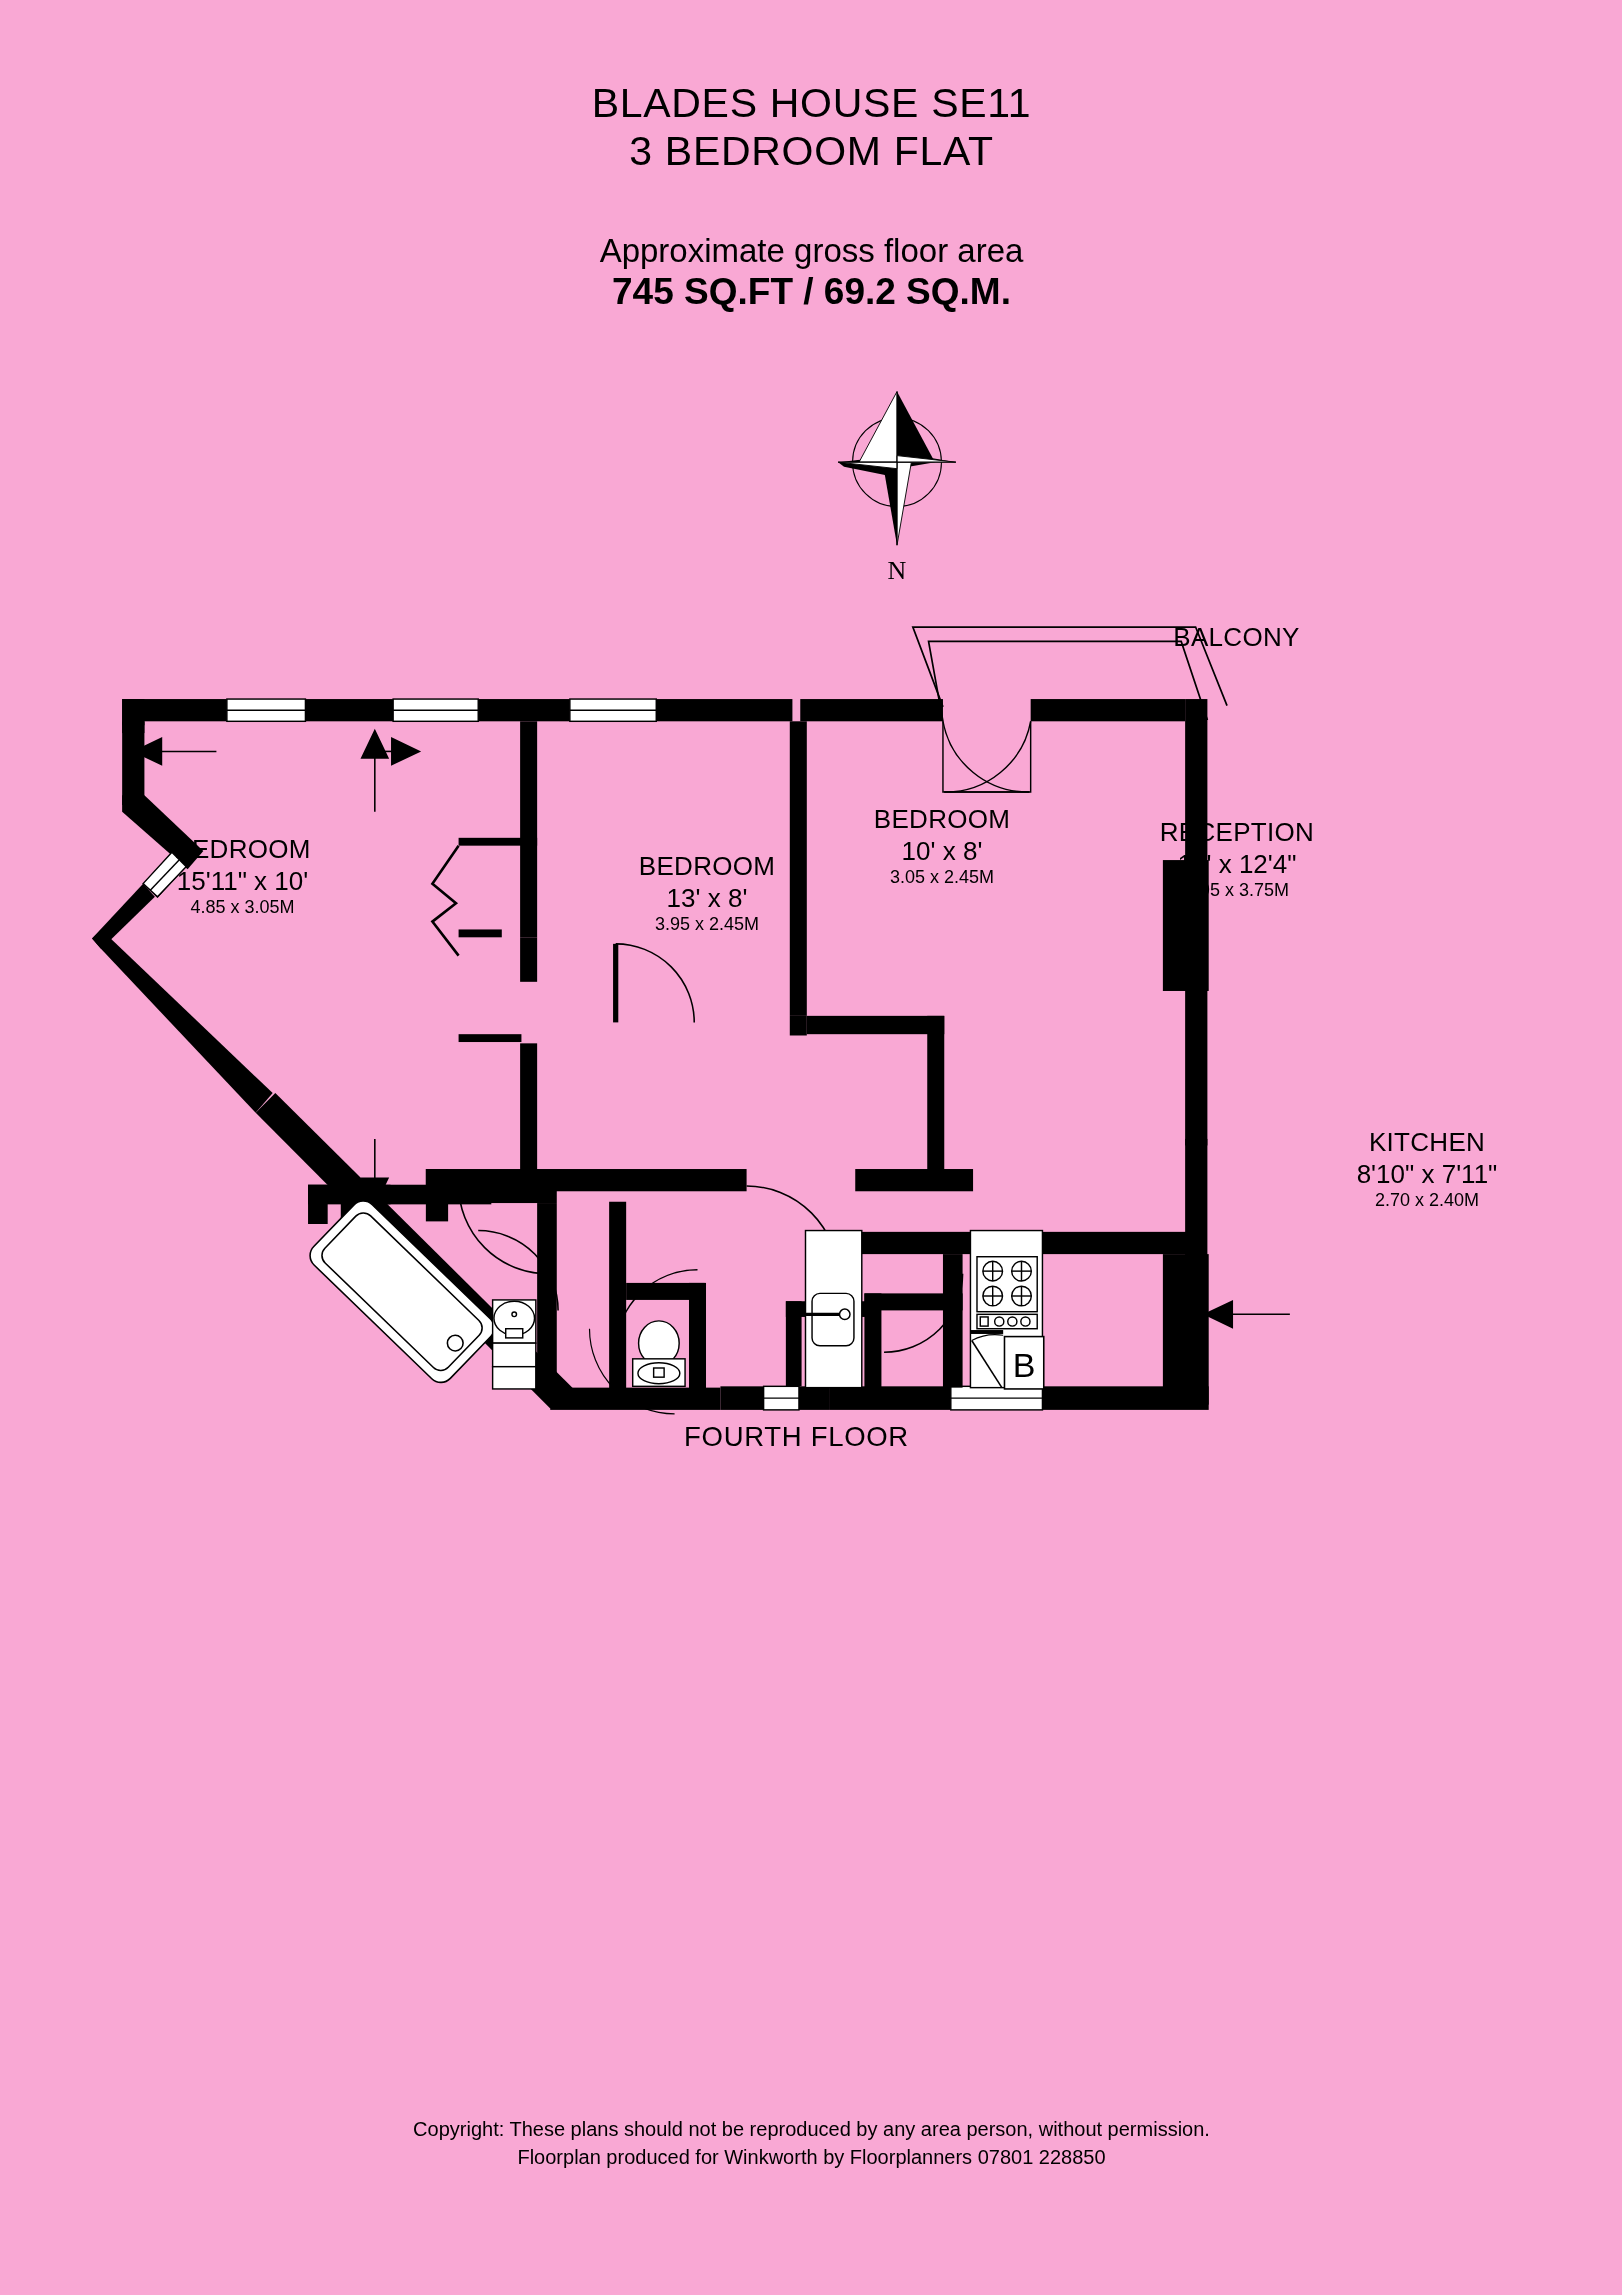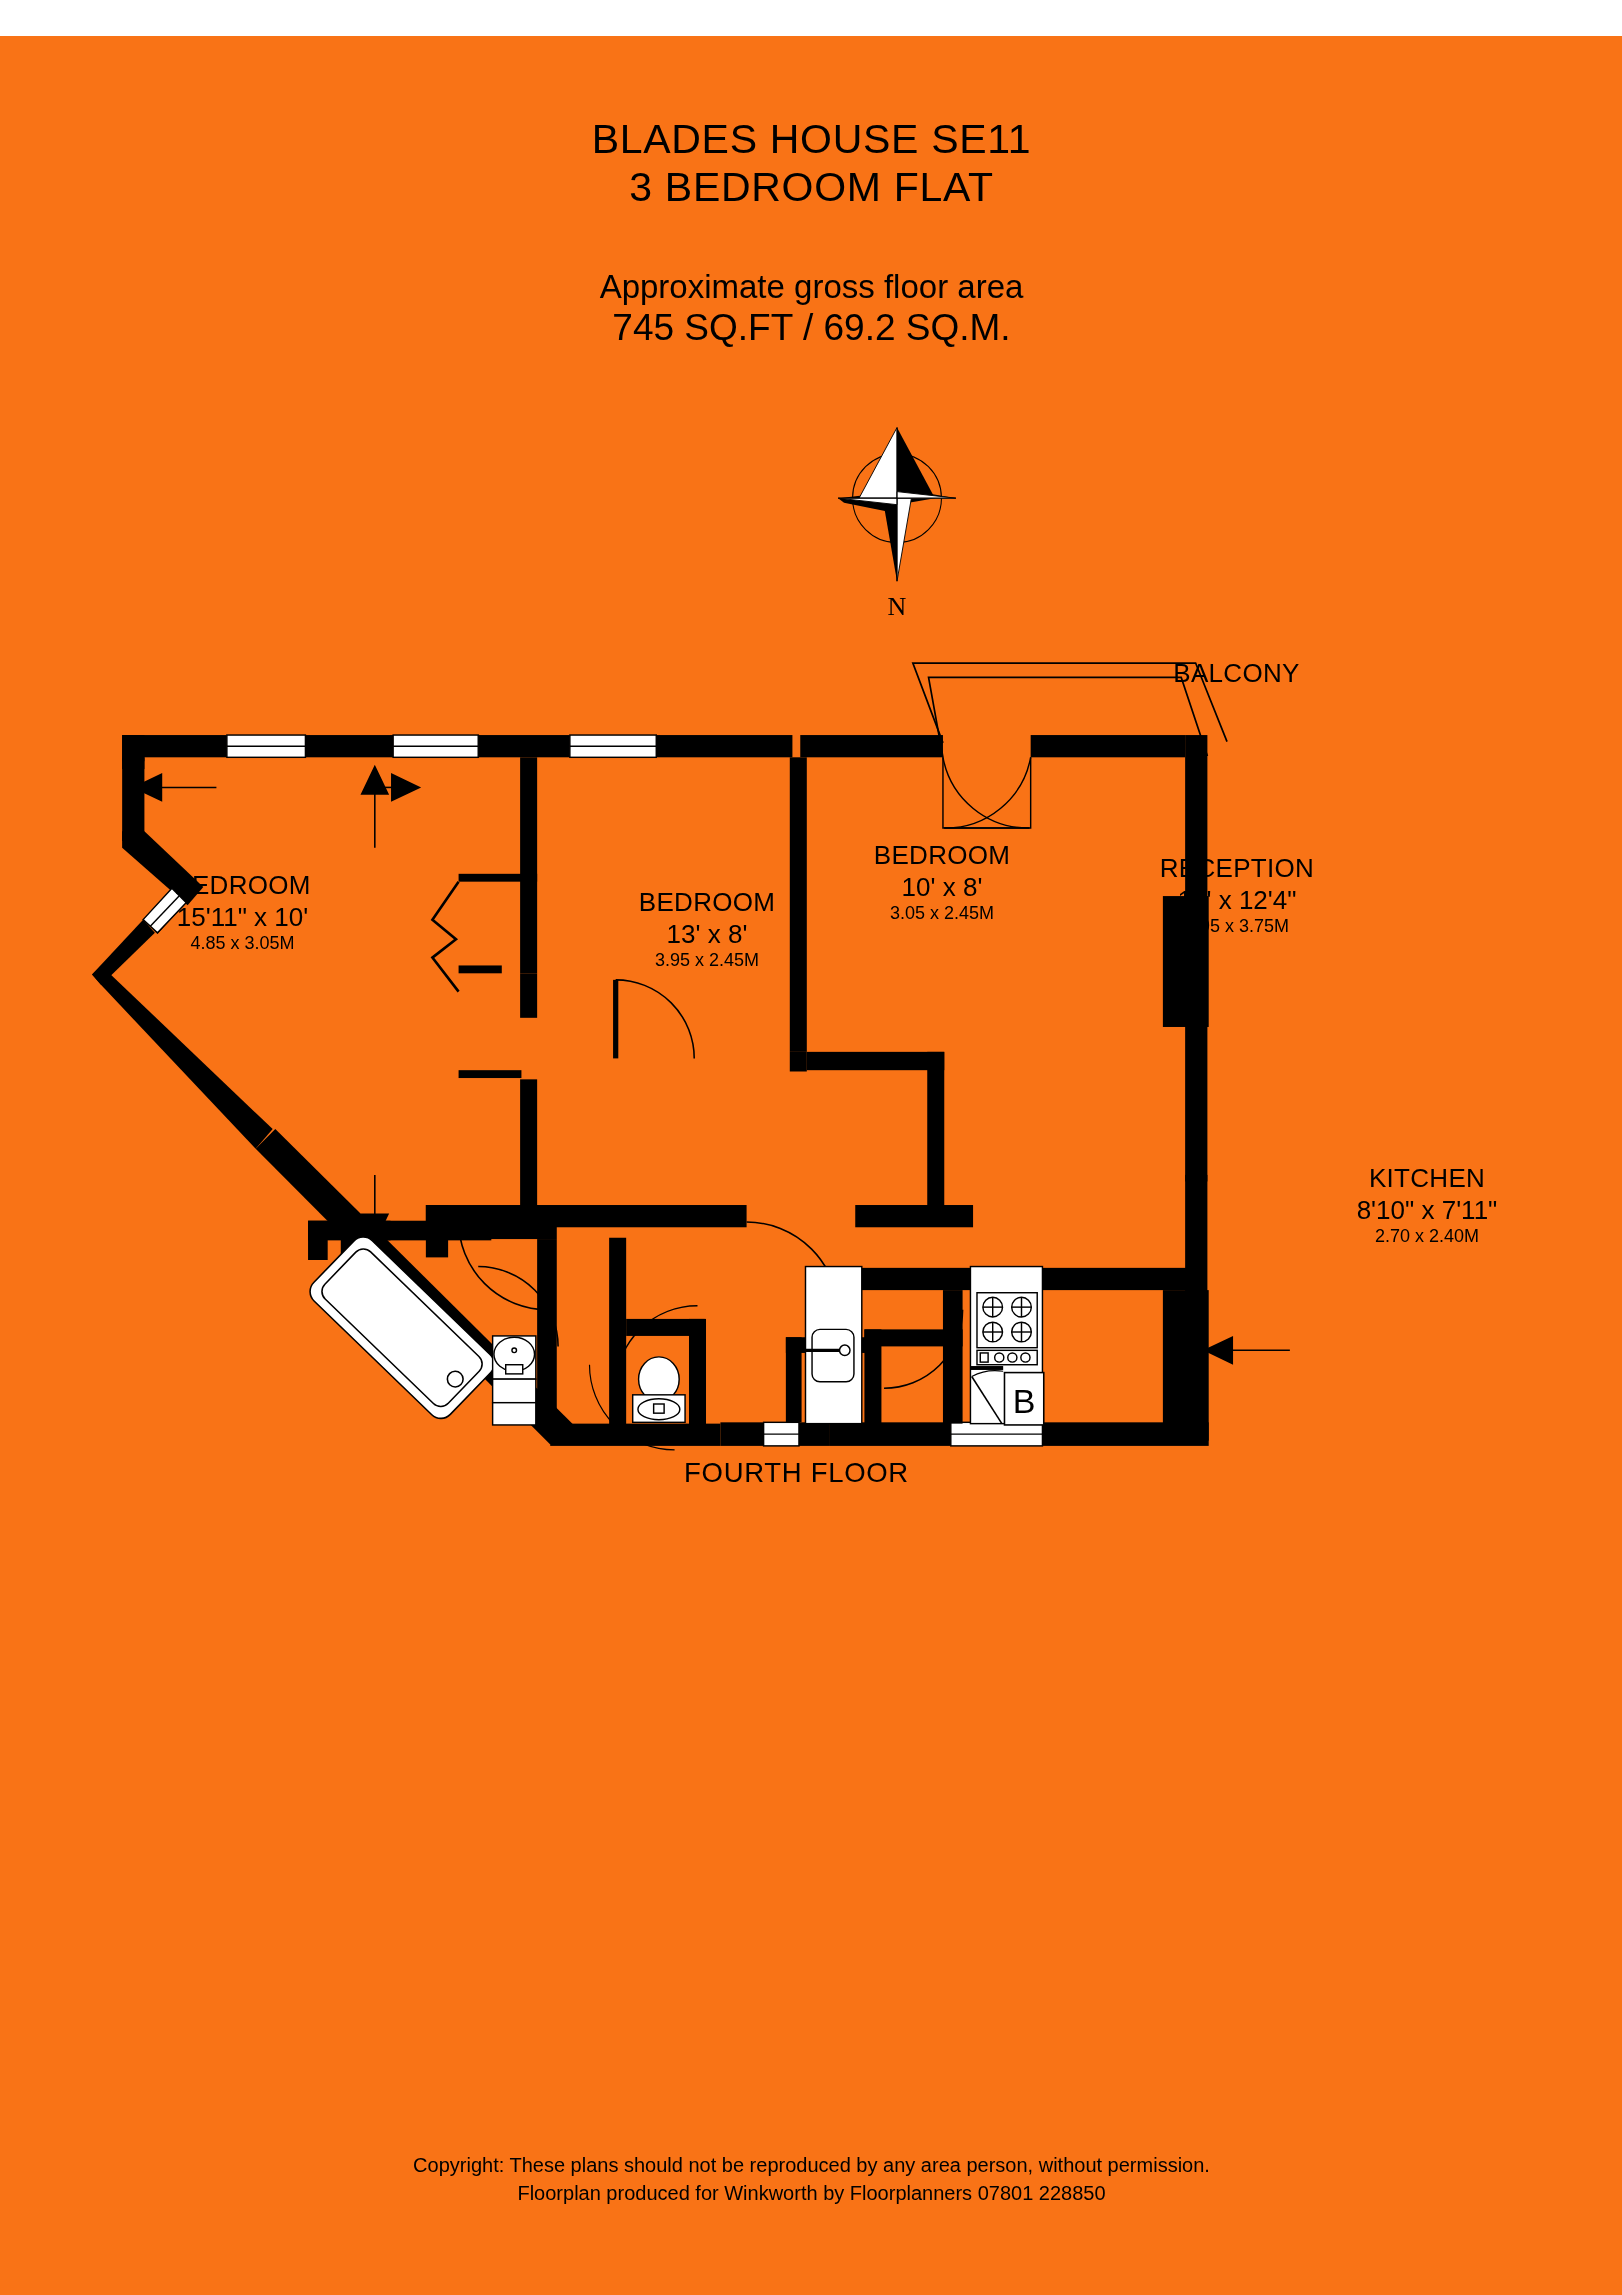--- a/index.html
+++ b/index.html
@@ -4,28 +4,28 @@
 <title>Floorplan</title>
 <style>
   html,body{margin:0;padding:0;background:#ffffff;}
   body{
     width:1623px;height:2295px;
     font-family:"Liberation Sans", sans-serif;
     color:#000000;
     position:relative;
     overflow:hidden;
   }
-  .page{position:absolute;inset:0;background:#f97316;margin-top:36px;}
+  .page{position:absolute;inset:0;background:#f9a8d4;}
 
   
   .header{position:absolute;left:0;top:79px;width:1623px;text-align:center;}
   .title-line{font-size:41px;letter-spacing:0.7px;line-height:48px;font-weight:400;}
   .area-block{margin-top:56px;}
   .area-line1{font-size:33px;line-height:39px;font-weight:400;}
-  .area-line2{font-size:37px;line-height:43px;font-weight:400;}
+  .area-line2{font-size:37px;line-height:43px;font-weight:700;}
 
   
   .compass{position:absolute;left:815px;top:385px;width:164px;height:216px;}
   .compass svg{display:block;}
   .compass-label{position:absolute;left:0;top:171px;width:164px;text-align:center;
     font-family:"Liberation Serif",serif;font-size:26px;}
 
   
   .plan{position:absolute;left:92px;top:576px;width:1427px;height:864px;}
   .plan svg{display:block;}

